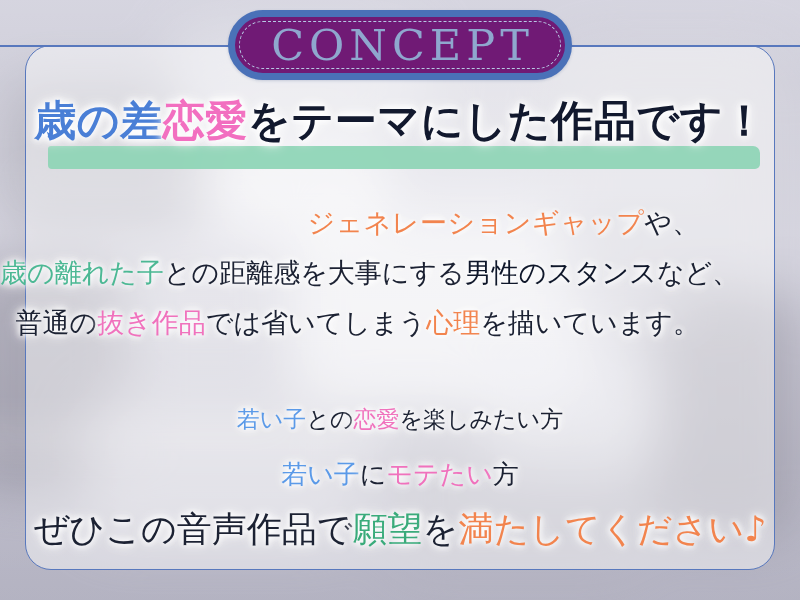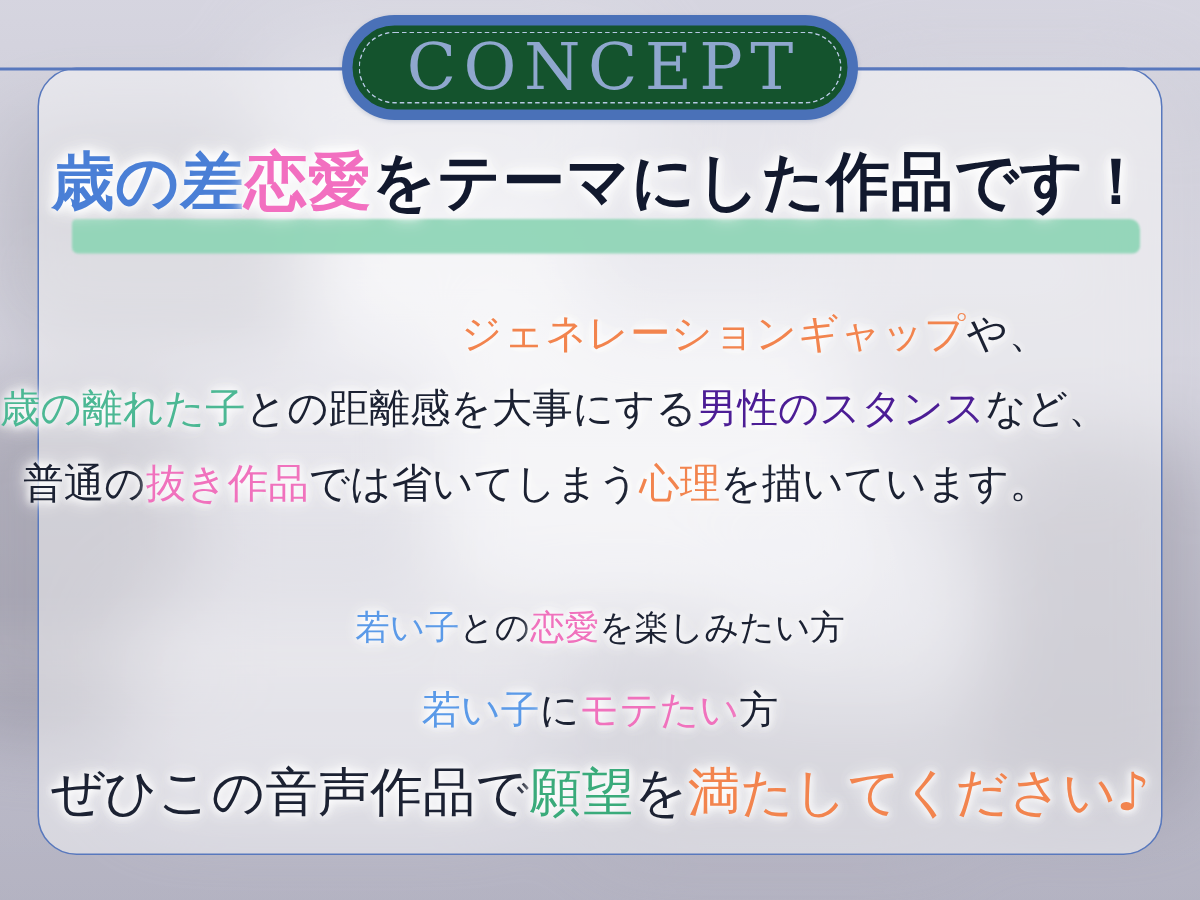--- a/index.html
+++ b/index.html
@@ -198,35 +198,35 @@
     <div class="st s1"></div>
       <div class="st s2"></div>
       <div class="st s3"></div>
   </div>
   <div class="bg-wash"></div>
 
   <div id="frame" style="border-color: rgb(88, 120, 189);"></div>
   <div class="rule rule-l" style="background: rgb(88, 120, 189);"></div>
   <div class="rule rule-r" style="background: rgb(88, 120, 189);"></div>
 
-  <div id="badge" style="border-color: rgb(74, 113, 184); background: #14532d;">
+  <div id="badge" style="border-color: rgb(74, 113, 184); background: #701a75;">
     <div id="badge-inner"></div>
     <div id="badge-text" style="color: rgb(143, 167, 206);">CONCEPT</div>
   </div>
 
   <div id="content">
 
     <div id="headline-wrap">
       <div id="headline-mark" style="background: rgb(142, 213, 182);"></div>
       <div id="headline"><span class="hl-blue" style="color: rgb(74, 127, 214);">歳の差</span><span class="hl-pink" style="color: rgb(242, 111, 192);">恋愛</span><span style="color: rgb(18, 25, 46);">をテーマにした作品です！</span></div>
     </div>
 
     <div id="body-block">
         <div class="line hand line-1"><span class="c-orange" style="color: rgb(242, 132, 78);">ジェネレーションギャップ</span><span class="c-navy" style="color: rgb(28, 34, 51);">や、</span></div>
-        <div class="line hand line-2"><span class="c-teal" style="color: rgb(76, 184, 148);">歳の離れた子</span><span class="c-navy" style="color: rgb(28, 34, 51);">との距離感を大事にする</span><span class="c-blue" style="color: #4c1d95;">男性のスタンス</span><span class="c-navy" style="color: rgb(28, 34, 51);">など、</span></div>
+        <div class="line hand line-2"><span class="c-teal" style="color: rgb(76, 184, 148);">歳の離れた子</span><span class="c-navy" style="color: rgb(28, 34, 51);">との距離感を大事にする</span><span class="c-blue" style="color: #0f172a;">男性のスタンス</span><span class="c-navy" style="color: rgb(28, 34, 51);">など、</span></div>
         <div class="line hand line-3"><span class="c-navy" style="color: rgb(28, 34, 51);">普通の</span><span class="c-pink" style="color: rgb(240, 114, 189);">抜き作品</span><span class="c-navy" style="color: rgb(28, 34, 51);">では省いてしまう</span><span class="c-orange" style="color: rgb(242, 132, 78);">心理</span><span class="c-navy" style="color: rgb(28, 34, 51);">を描いています。</span></div>
       </div>
 
     <div id="closing-block">
         <div class="line hand cl-1"><span class="c-blue2" style="color: rgb(91, 154, 232);">若い子</span><span class="c-navy" style="color: rgb(28, 34, 51);">との</span><span class="c-pink" style="color: rgb(240, 114, 189);">恋愛</span><span class="c-navy" style="color: rgb(28, 34, 51);">を楽しみたい方</span></div>
         <div class="line hand cl-2"><span class="c-blue2" style="color: rgb(91, 154, 232);">若い子</span><span class="c-navy" style="color: rgb(28, 34, 51);">に</span><span class="c-pink" style="color: rgb(240, 114, 189);">モテたい</span><span class="c-navy" style="color: rgb(28, 34, 51);">方</span></div>
         <div class="line hand cl-3"><span class="c-navy" style="color: rgb(28, 34, 51);">ぜひこの音声作品で</span><span class="c-green" style="color: rgb(58, 171, 123);">願望</span><span class="c-navy" style="color: rgb(28, 34, 51);">を</span><span class="c-orange" style="color: rgb(242, 132, 78);">満たしてください♪</span></div>
       </div>
 
   </div>

